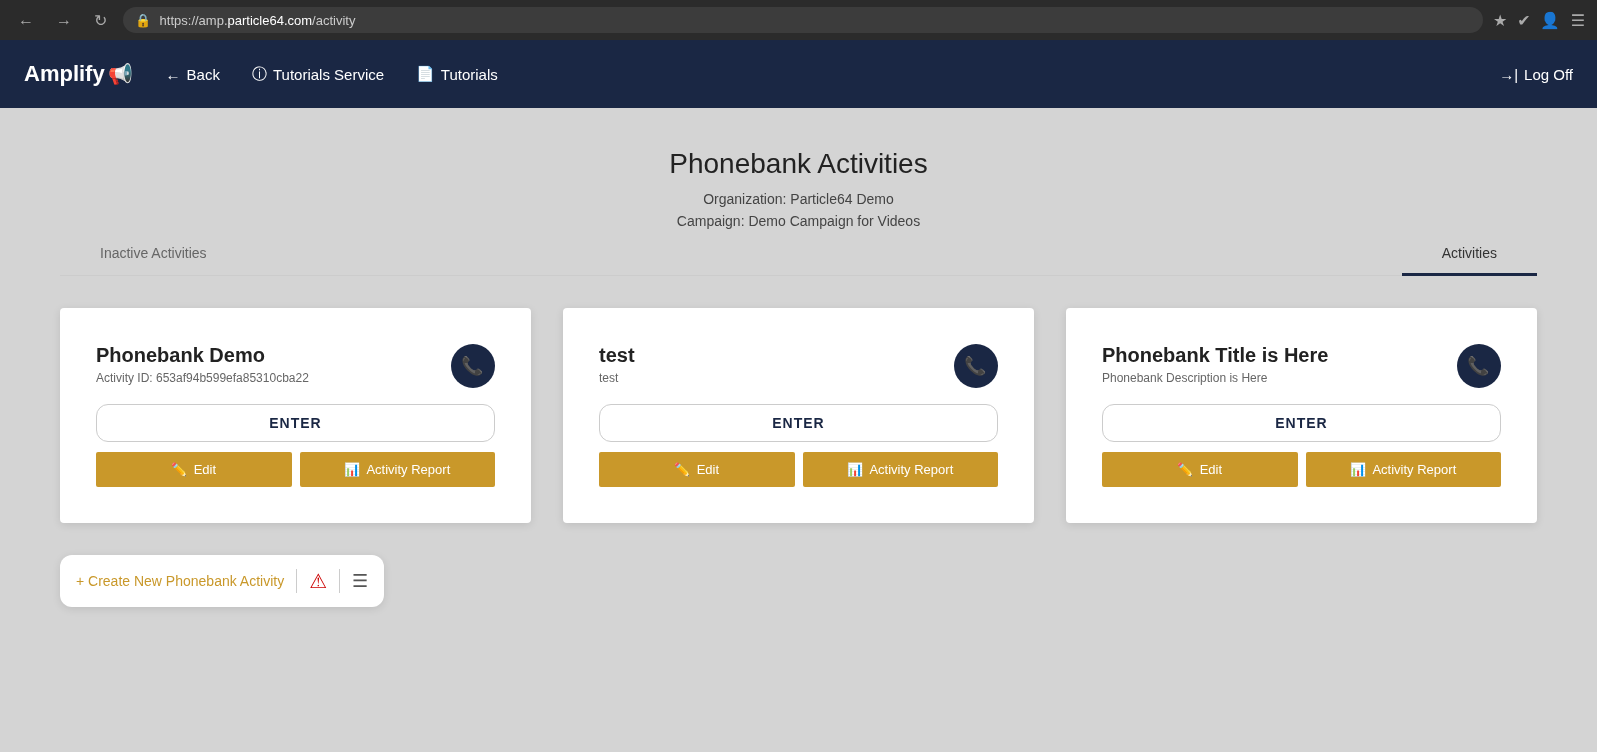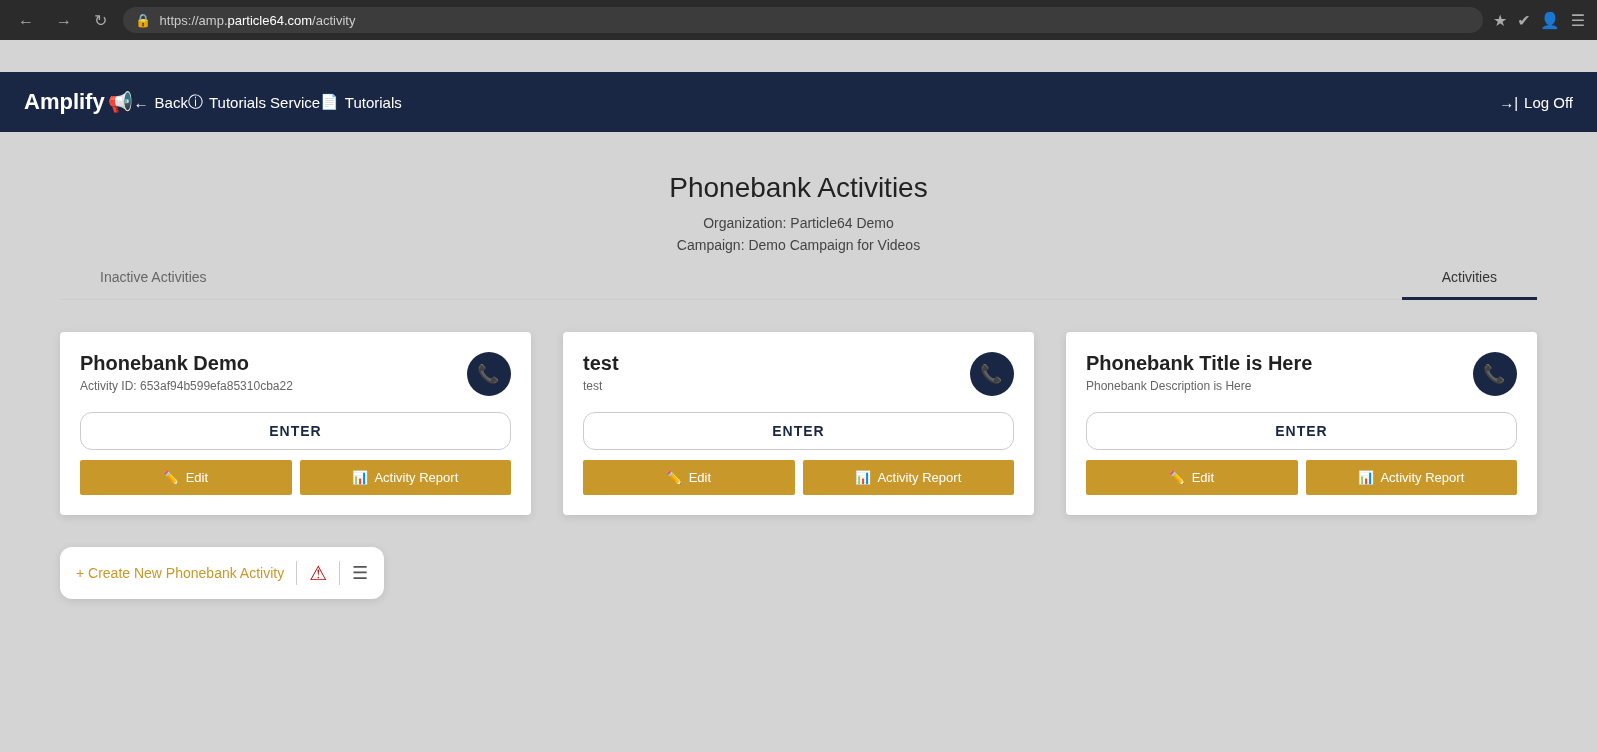--- a/index.html
+++ b/index.html
@@ -40,25 +40,25 @@
     .browser-right-icons {
       display: flex;
       gap: 10px;
       color: #aaa;
       font-size: 16px;
     }
 
     
     .app-header {
       background: #1a2744;
-      height: 60px;
+      height: 68px;
       display: flex;
       align-items: center;
       padding: 0 24px;
-      margin-top: 32px;
+      gap: 32px;
     }
     .app-logo {
       color: white;
       font-size: 22px;
       font-weight: bold;
       display: flex;
       align-items: center;
       gap: 4px;
     }
     .nav-item {
@@ -125,21 +125,21 @@
     
     .cards-grid {
       display: grid;
       grid-template-columns: repeat(3, 1fr);
       gap: 32px;
       margin-bottom: 32px;
     }
     .card {
       background: white;
       border-radius: 4px;
-      padding: 20px;
+      padding: 36px;
       box-shadow: 0 2px 8px rgba(0,0,0,0.1);
     }
     .card-header {
       display: flex;
       justify-content: space-between;
       align-items: flex-start;
       margin-bottom: 16px;
     }
     .card-title {
       font-size: 20px;

